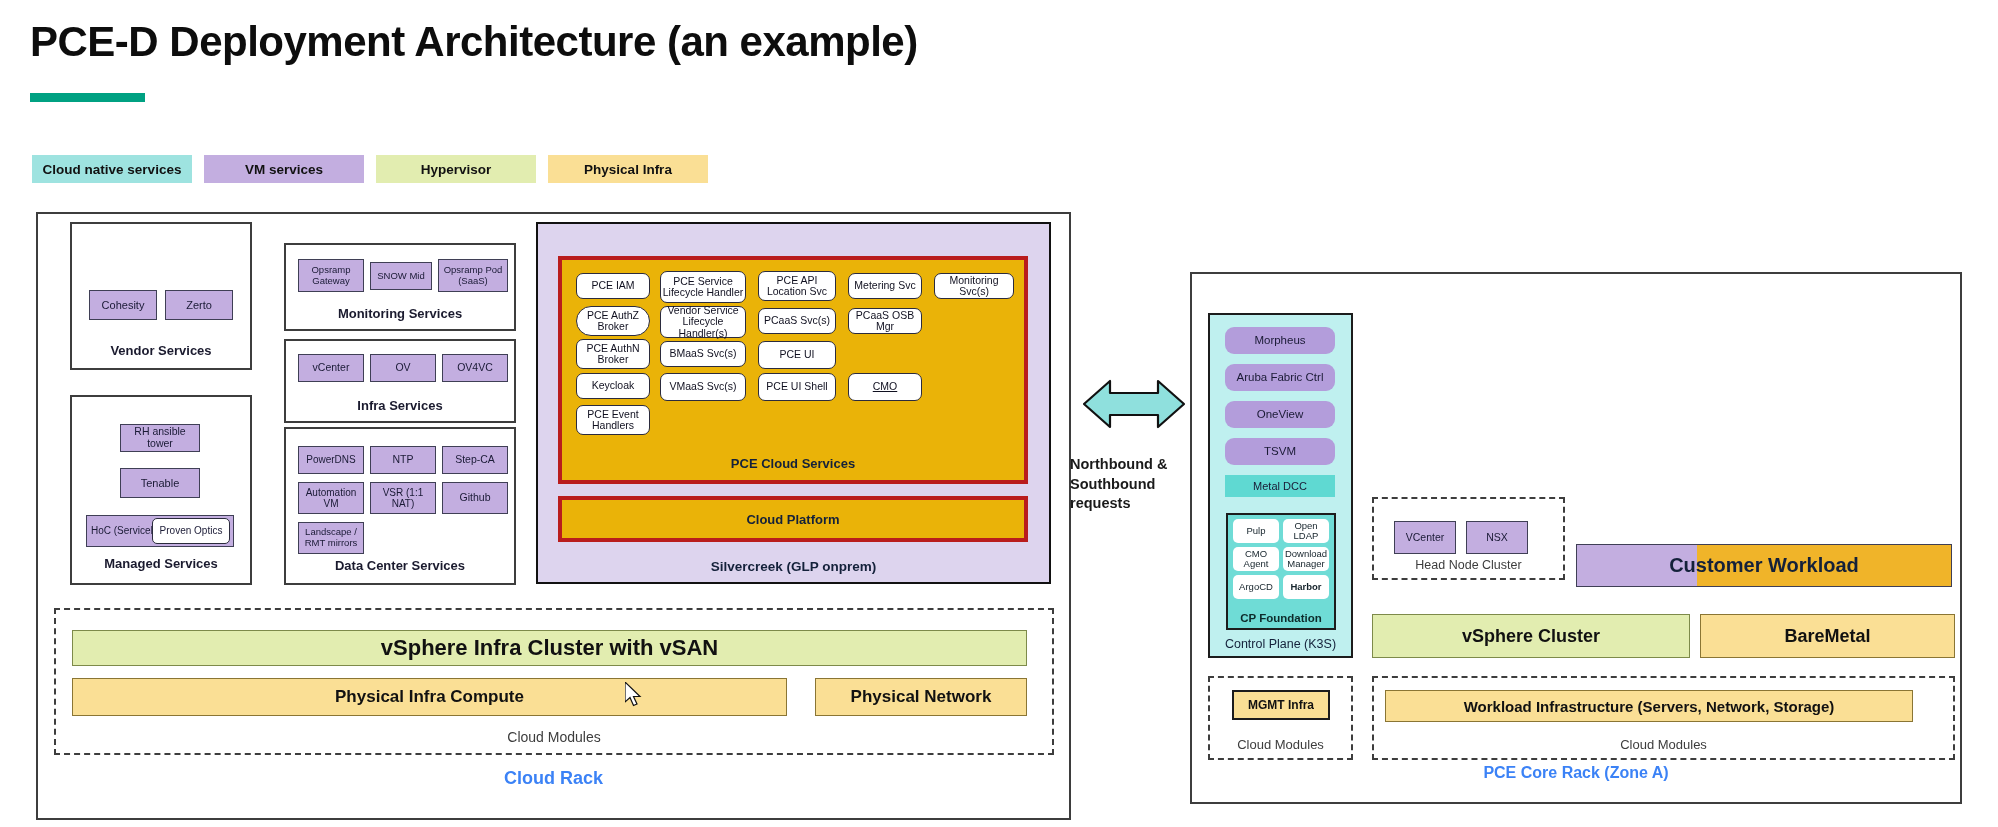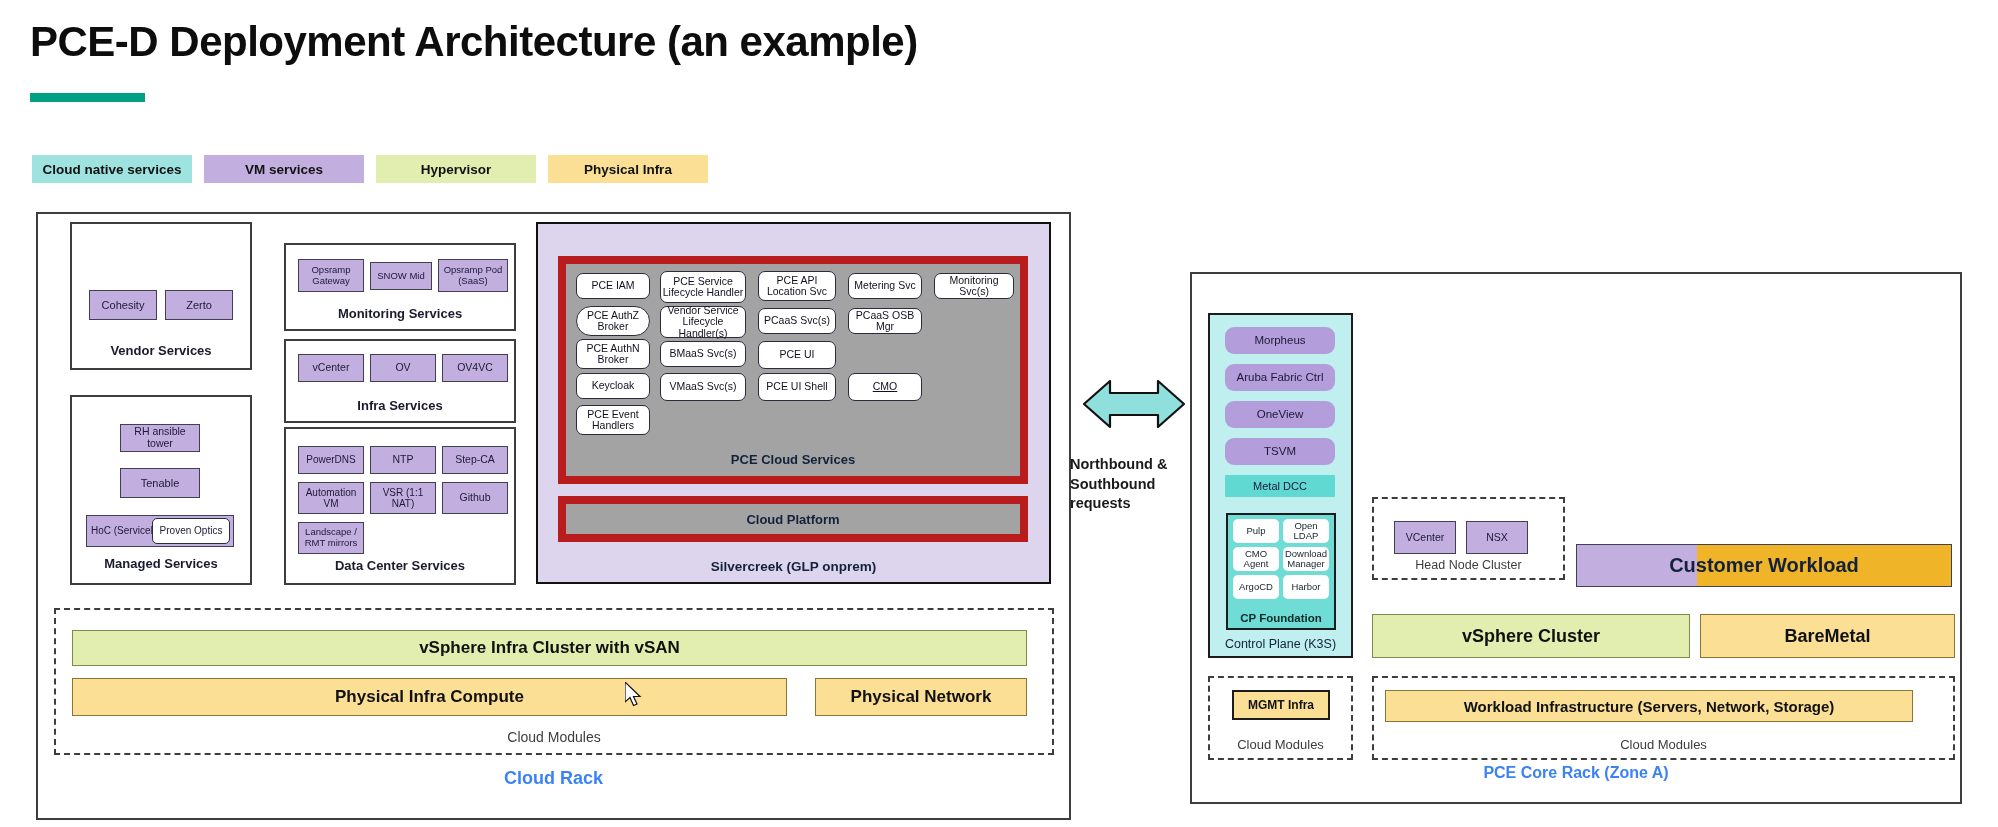--- a/index.html
+++ b/index.html
@@ -95,21 +95,21 @@
     background: #ffffff;
     border: 1.8px solid #2b2b3d;
     border-radius: 7px;
     display: flex; align-items: center; justify-content: center;
     text-align: center; line-height: 1.08;
     font-size: 10.5px; color: #101020;
   }
 
   .blue-panel {
     position: absolute; box-sizing: border-box;
-    background: #a3a3a3; border: 8px solid #b91c1c;
+    background: #eab308; border: 4px solid #b91c1c;
     display: flex; align-items: flex-end; justify-content: center;
   }
   .blue-panel > span { margin-bottom: 9px; font-size: 13px; font-weight: bold; color: #14213a; }
 
   .lilac-panel {
     position: absolute; box-sizing: border-box;
     background: #ddd4ee; border: 2.5px solid #111;
   }
   .lilac-label {
     position: absolute; left: 0; right: 0; bottom: 8px;
@@ -266,21 +266,21 @@
 
   <div class="pce-svc" style="left:576px; top:405px; width:74px; height:30px;">PCE Event Handlers</div>
 
   <div class="blue-panel" style="left:558px; top:496px; width:470px; height:46px; align-items:center;">
     <span style="margin-bottom:0;">Cloud Platform</span>
   </div>
 
   <div class="dashed" style="left:54px; top:608px; width:1000px; height:147px;">
     <div class="dashed-label" style="bottom:8px;">Cloud Modules</div>
   </div>
-  <div class="bar hyp" style="left:72px; top:630px; width:955px; height:36px; background:#e2edb0; font-size:17px;">vSphere Infra Cluster with vSAN</div>
+  <div class="bar hyp" style="left:72px; top:630px; width:955px; height:36px; background:#e2edb0; font-size:22px;">vSphere Infra Cluster with vSAN</div>
   <div class="bar phys" style="left:72px; top:678px; width:715px; height:38px; background:#fadf95; font-size:17px;">Physical Infra Compute</div>
   <div class="bar phys" style="left:815px; top:678px; width:212px; height:38px; background:#fadf95; font-size:17px;">Physical Network</div>
 
   <div class="outer-label" style="left:36px; width:1035px; top:768px;">Cloud Rack</div>
 
   <div class="arrow-wrap">
     <svg width="108" height="58" viewBox="0 0 108 58">
       <polygon points="30,6 30,18 78,18 78,6 104,29 78,52 78,40 30,40 30,52 4,29" fill="#8fe0dd" stroke="#111" stroke-width="2.2" stroke-linejoin="round"></polygon>
     </svg>
   </div>
@@ -298,21 +298,21 @@
   <div class="node cn2" style="left:1225px; top:475px; width:110px; height:22px; font-size:11px; border:none;">Metal DCC</div>
 
   <div class="cpf" style="left:1226px; top:513px; width:110px; height:117px;">
     <div class="cpf-label">CP Foundation</div>
   </div>
   <div class="cpf-chip" style="left:1233px; top:519px; width:46px; height:24px;">Pulp</div>
   <div class="cpf-chip" style="left:1283px; top:519px; width:46px; height:24px;">Open LDAP</div>
   <div class="cpf-chip" style="left:1233px; top:547px; width:46px; height:24px;">CMO Agent</div>
   <div class="cpf-chip" style="left:1283px; top:547px; width:46px; height:24px;">Download Manager</div>
   <div class="cpf-chip" style="left:1233px; top:575px; width:46px; height:24px;">ArgoCD</div>
-  <div class="cpf-chip" style="left:1283px; top:575px; width:46px; height:24px;">Harbor</div>
+  <div class="cpf-chip" style="left:1283px; top:575px; width:46px; height:24px;font-weight:bold;">Harbor</div>
 
   <div class="dashed" style="left:1372px; top:497px; width:193px; height:83px;">
     <div class="dashed-label" style="bottom:6px; font-size:12.5px;">Head Node Cluster</div>
   </div>
   <div class="node vm" style="left:1394px; top:521px; width:62px; height:33px; font-size:10.5px;">VCenter</div>
   <div class="node vm" style="left:1466px; top:521px; width:62px; height:33px; font-size:10.5px;">NSX</div>
 
   <div class="cw" style="left:1576px; top:544px; width:376px; height:43px;">
     <div class="seg-l"></div>
     <div class="seg-r"></div>

